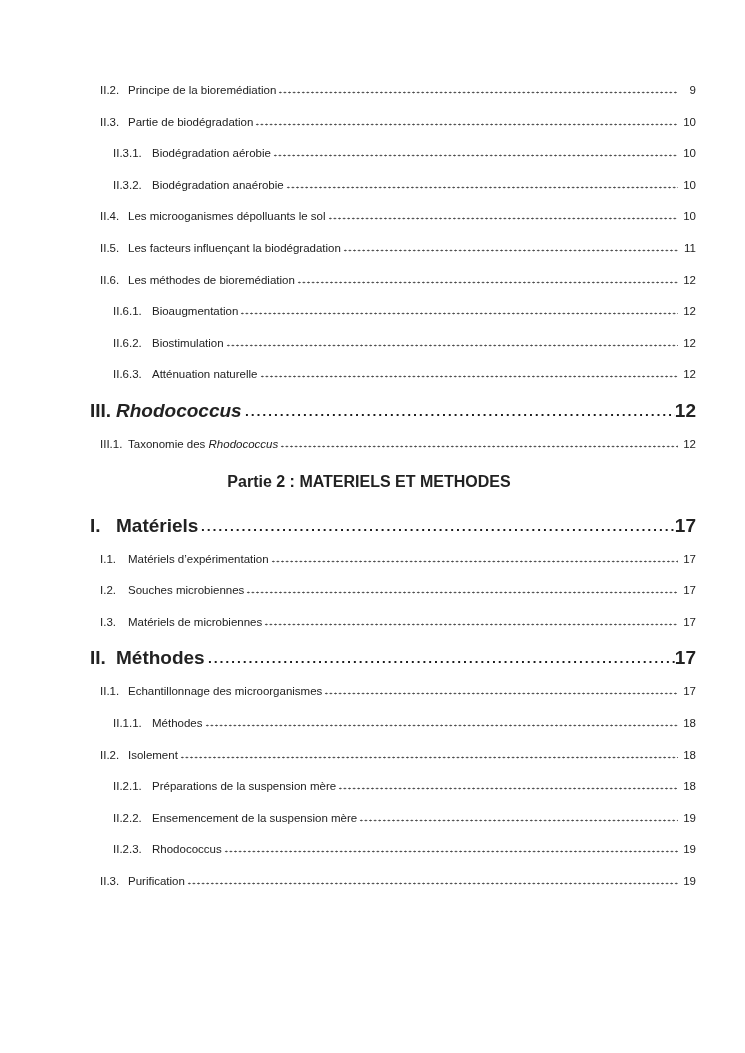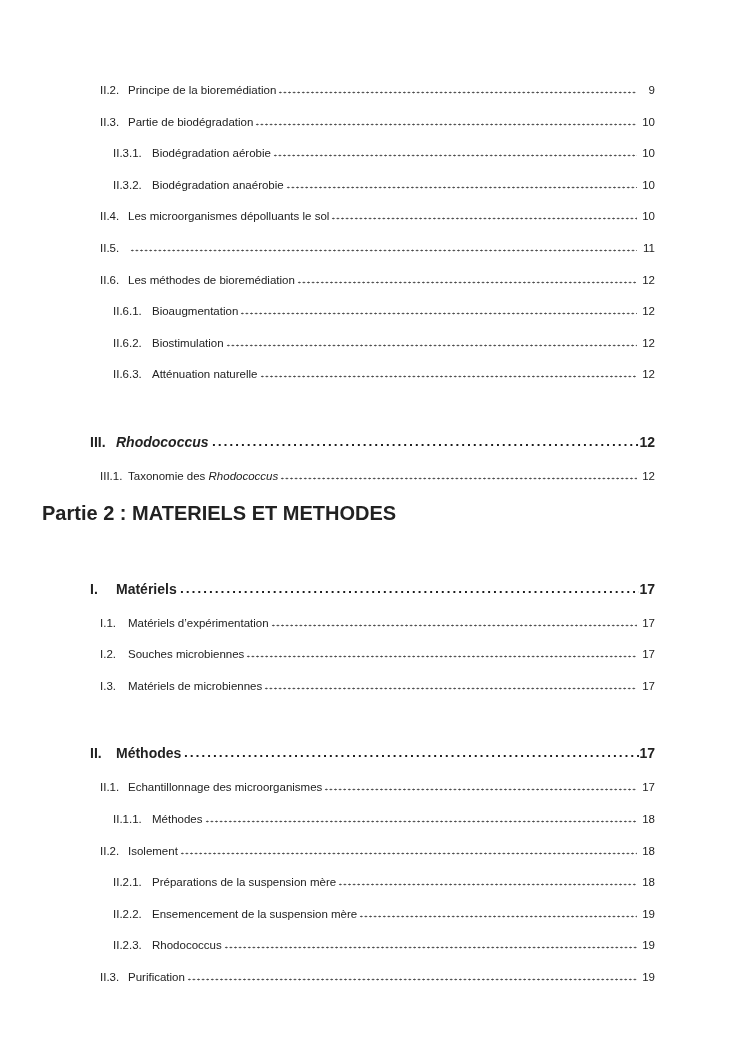--- a/index.html
+++ b/index.html
@@ -9,45 +9,44 @@
     background: #ffffff;
     font-family: "Liberation Sans", "DejaVu Sans", sans-serif;
     color: #222222;
     overflow: hidden;
   }
   .page {
     width: 745px;
     height: 1053px;
     box-sizing: border-box;
     padding-top: 83px;
-    padding-right: 90px;
+    padding-right: 49px;
     background: #ffffff;
   }
   .row {
     display: flex;
     align-items: baseline;
     height: 31.6px;
     font-size: 11.5px;
     line-height: 15px;
     box-sizing: border-box;
     white-space: nowrap;
   }
   .lv1 { padding-left: 90px; }
   .lv2 { padding-left: 100px; }
   .lv3 { padding-left: 113px; }
   .lv1 .num { display: inline-block; width: 26px; flex: none; }
   .lv2 .num { display: inline-block; width: 28px; flex: none; }
   .lv3 .num { display: inline-block; width: 39px; flex: none; }
   .h1 {
     height: 38px;
     padding-top: 2px;
-    font-size: 14px;
+    font-size: 19px;
     font-weight: 700;
     line-height: 19px;
-    margin-top: 32px;
   }
   .title { flex: none; }
   .italic { font-style: italic; }
   .leader {
     flex: 1 1 auto;
     height: 11px;
     margin: 0 4px 0 2px;
     background-image: radial-gradient(circle, #4a4a4a 0.9px, transparent 1.05px);
     background-size: 4.6px 3px;
     background-position: 0 100%;
@@ -60,22 +59,22 @@
     background-size: 5.8px 4px;
   }
   .pagenum {
     flex: none;
     min-width: 14px;
     text-align: right;
   }
   .part {
     height: 45px;
     padding-top: 3px;
-    justify-content: flex-start;
-    font-size: 20px;
+    justify-content: center;
+    font-size: 16px;
     font-weight: 700;
     line-height: 19px;
   }
   .part .title { margin-left: 42px; }
 </style>
 </head>
 <body>
 
 <div class="page">
   <div id="toc-list">
@@ -98,26 +97,27 @@
         <span class="pagenum">10</span>
       </div>
       <div class="row lv3">
         <span class="num">II.3.2.</span>
         <span class="title"><span class="">Biodégradation anaérobie</span></span>
         <span class="leader"></span>
         <span class="pagenum">10</span>
       </div>
       <div class="row lv2">
         <span class="num">II.4.</span>
-        <span class="title"><span class="">Les microorganismes dépolluants le sol</span></span>
+        <span class="title"><span class="">Les microoganismes dépolluants le sol</span></span>
         <span class="leader"></span>
         <span class="pagenum">10</span>
       </div>
       <div class="row lv2">
         <span class="num">II.5.</span>
+        <span class="title"><span class="">Les facteurs influençant la biodégradation</span></span>
         <span class="leader"></span>
         <span class="pagenum">11</span>
       </div>
       <div class="row lv2">
         <span class="num">II.6.</span>
         <span class="title"><span class="">Les méthodes de bioremédiation</span></span>
         <span class="leader"></span>
         <span class="pagenum">12</span>
       </div>
       <div class="row lv3">

